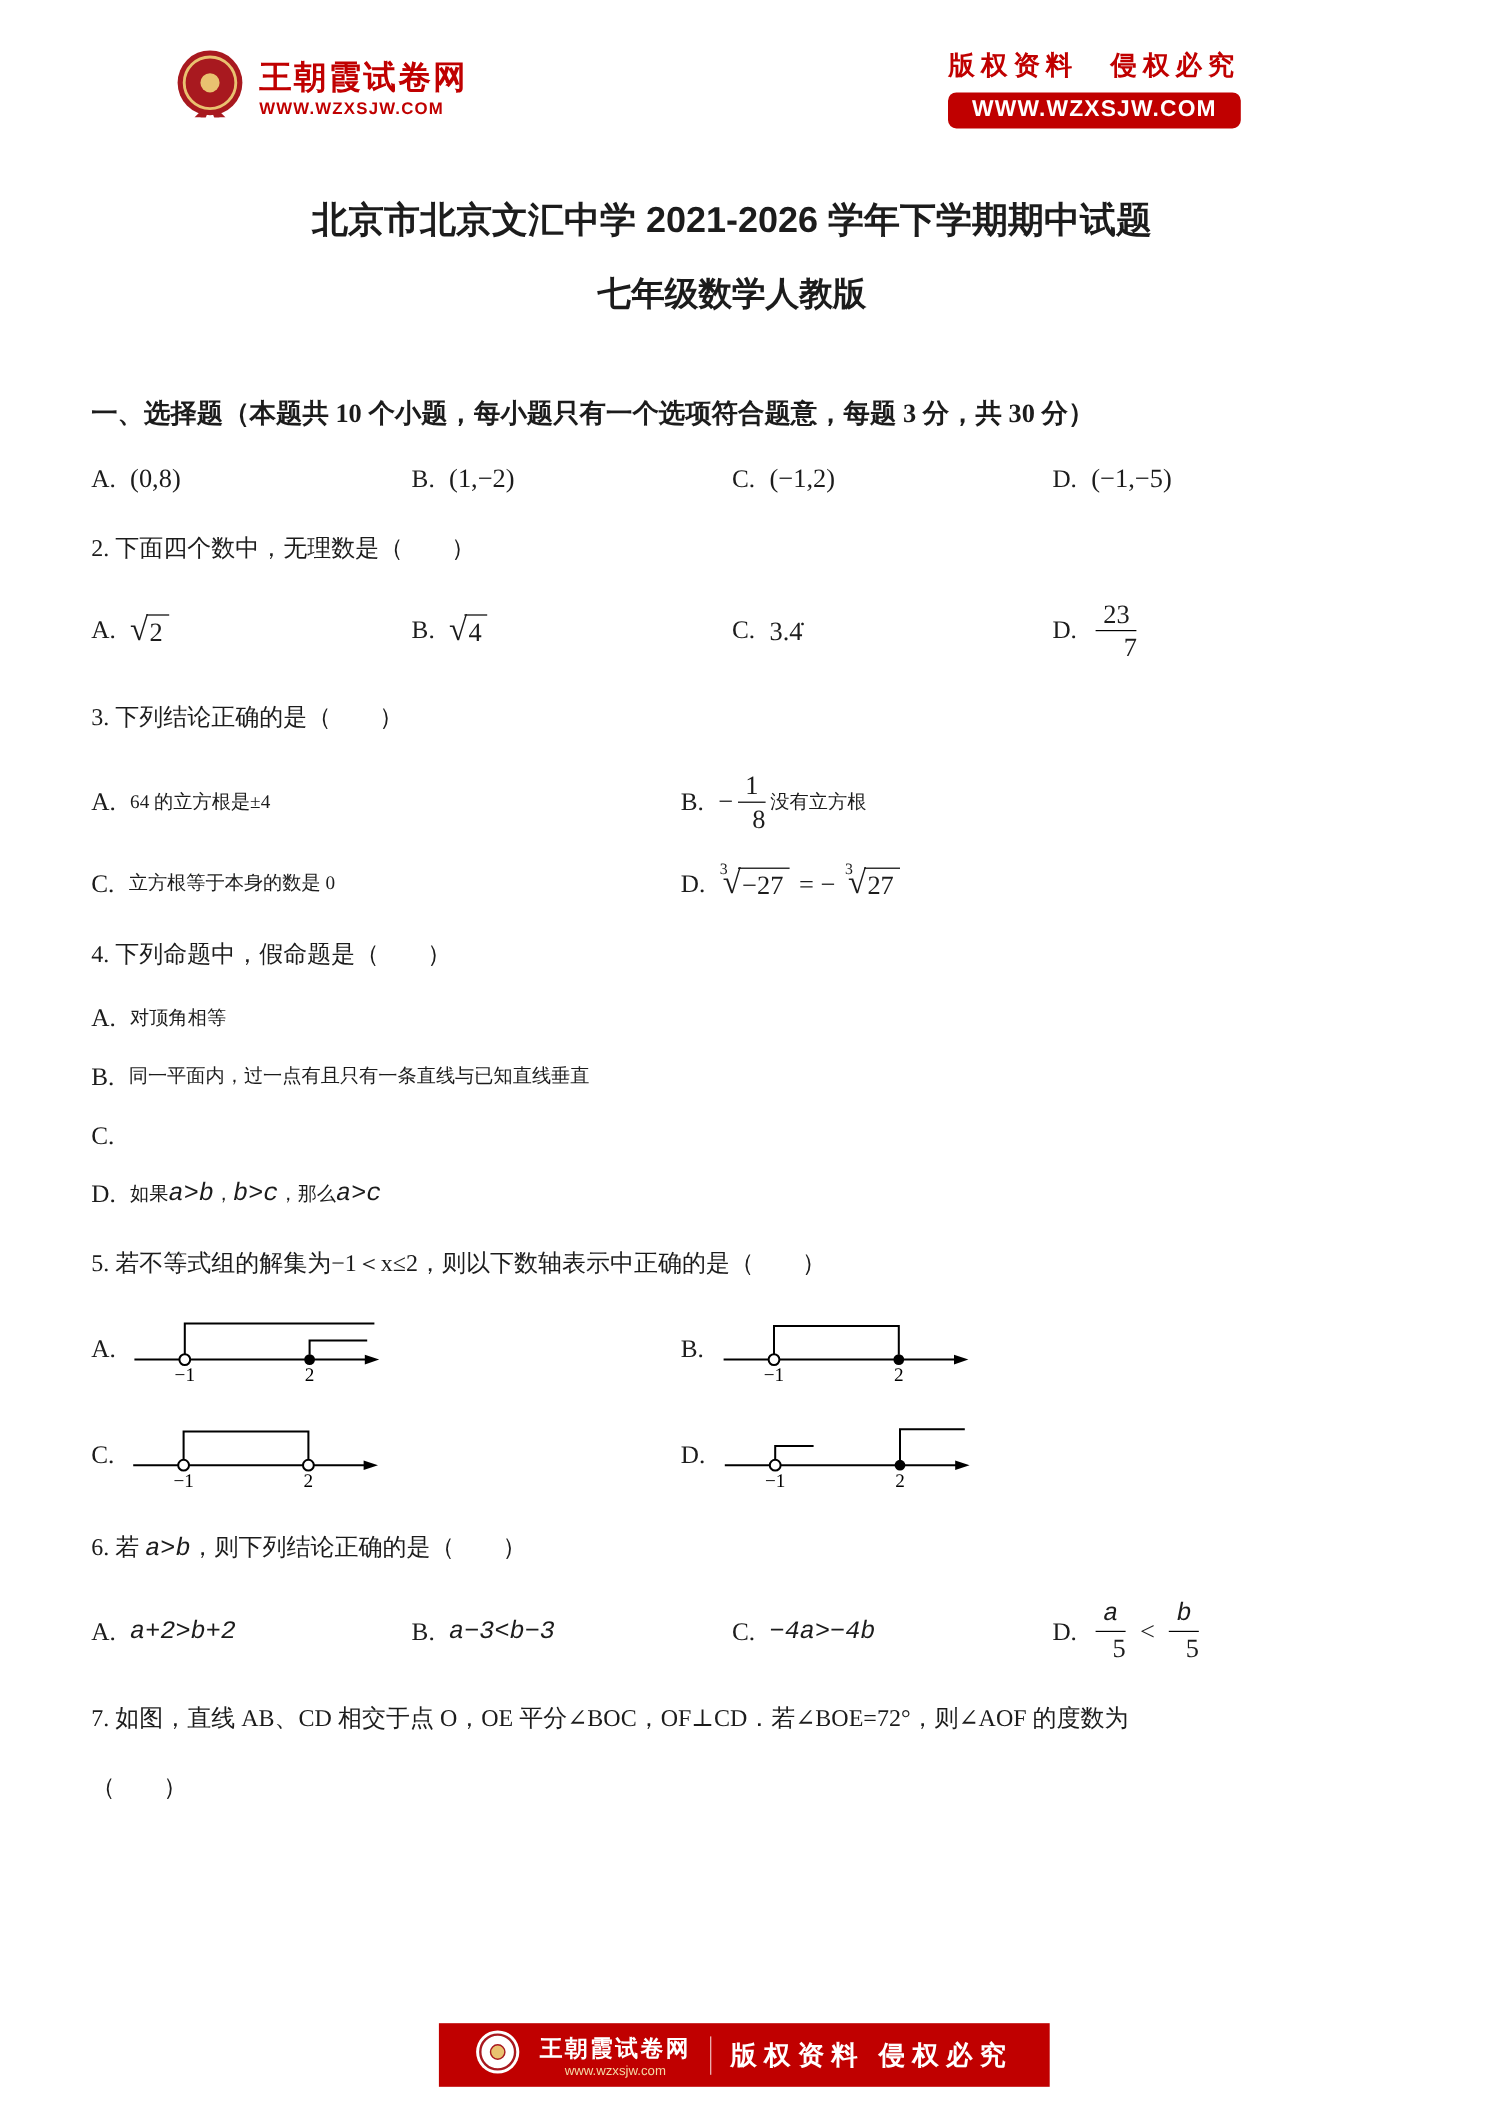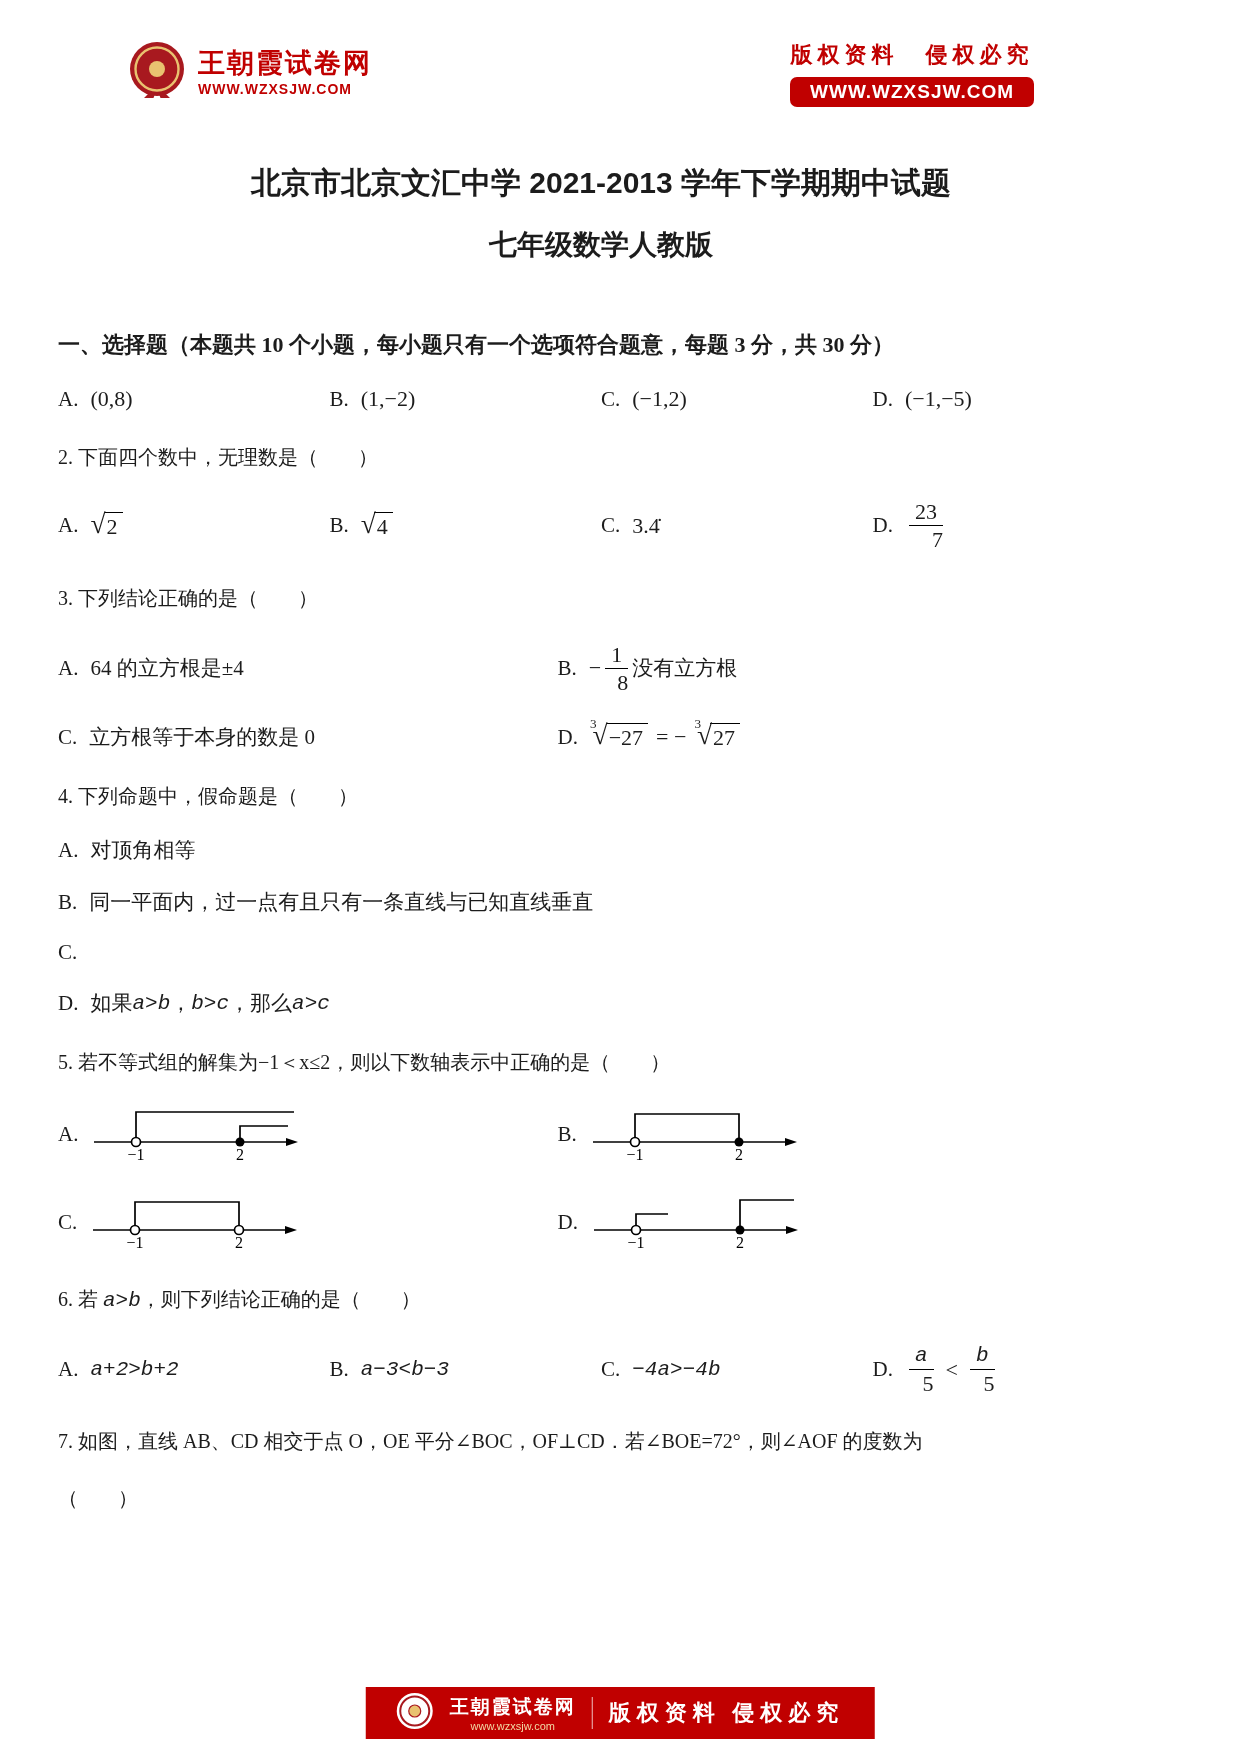--- a/index.html
+++ b/index.html
@@ -1,21 +1,21 @@
 <!DOCTYPE html>
 <html><head>
 <meta charset="utf-8">
 <style>
   * { margin:0; padding:0; box-sizing:border-box; }
   body { background:#fff; }
   .page {
     width:1240px; min-height:1753px; margin:0 auto; background:#fff;
     position:relative; color:#1c1c1c;
     font-family:"Liberation Serif","DejaVu Serif",serif;
-    padding:34px 96px 140px 58px;
+    padding:34px 96px 140px 76px;
   }
   
   .hdr { display:flex; justify-content:space-between; align-items:flex-start;
          margin:6px 110px 0 70px; }
   .brand { display:flex; align-items:center; gap:12px; }
   .brand-text { display:flex; flex-direction:column; }
   .brand-name { color:#c00000; font-weight:bold; font-size:27px; letter-spacing:2px;
                 font-family:"Liberation Sans","DejaVu Sans",sans-serif; }
   .brand-url { color:#c00000; font-weight:bold; font-size:14px; letter-spacing:1px;
                font-family:"Liberation Sans","DejaVu Sans",sans-serif; }
@@ -32,21 +32,21 @@
   
   .sec-head { font-weight:bold; font-size:22px; margin-top:66px; }
   .stem { font-size:20px; margin-top:30px; line-height:1.55; }
   .opts-4 { display:flex; margin-top:26px; align-items:center; }
   .opts-4 .opt { width:25%; display:flex; align-items:center; }
   .opts-2 { display:flex; margin-top:28px; align-items:center; }
   .opts-2 .opt-left { width:46%; display:flex; align-items:center; }
   .opts-2 .opt-right { flex:1; display:flex; align-items:center; }
   .opt-list .opt { display:flex; align-items:center; margin-top:24px; font-size:20px; }
   .opt-label { font-size:21px; margin-right:12px; }
-  .cn { font-size:21px; }
+  .cn { font-size:16px; }
   .math { font-family:"Liberation Serif","DejaVu Serif",serif; font-size:22px; }
   .mi { font-family:Liberation Mono, monospace; font-style:italic; font-size:21px; }
   
   .sqrt-wrap { display:inline-flex; align-items:flex-start; }
   .sq-sign { font-size:1.25em; line-height:1; transform:translateY(-2px); }
   .rad { border-top:1.6px solid #000; padding:1px 5px 0 3px; margin-left:-2px; line-height:1.15; }
   .r-idx { font-size:0.6em; margin-right:-4px; transform:translateY(-7px); display:inline-block; }
   
   .frac { display:inline-flex; flex-direction:column; align-items:flex-end;
           vertical-align:middle; line-height:1.15; margin:0 4px; }
@@ -91,21 +91,21 @@
         <span class="brand-name">王朝霞试卷网</span>
         <span class="brand-url">WWW.WZXSJW.COM</span>
       </div>
     </div>
     <div class="copyright">
       <div class="cr-slogan">版权资料　侵权必究</div>
       <div class="cr-box">WWW.WZXSJW.COM</div>
     </div>
   </div>
 
-  <div class="title1">北京市北京文汇中学 2021-2013 学年下学期期中试题</div>
+  <div class="title1">北京市北京文汇中学 2021-2026 学年下学期期中试题</div>
   <div class="title2">七年级数学人教版</div>
 
   <div class="sec-head">一、选择题（本题共 10 个小题，每小题只有一个选项符合题意，每题 3 分，共 30 分）</div>
 
   <div>
     <div class="opts-4">
       <div class="opt">
         <span class="opt-label">A.</span>
         <span class="math">(0,8)</span>
       </div>

